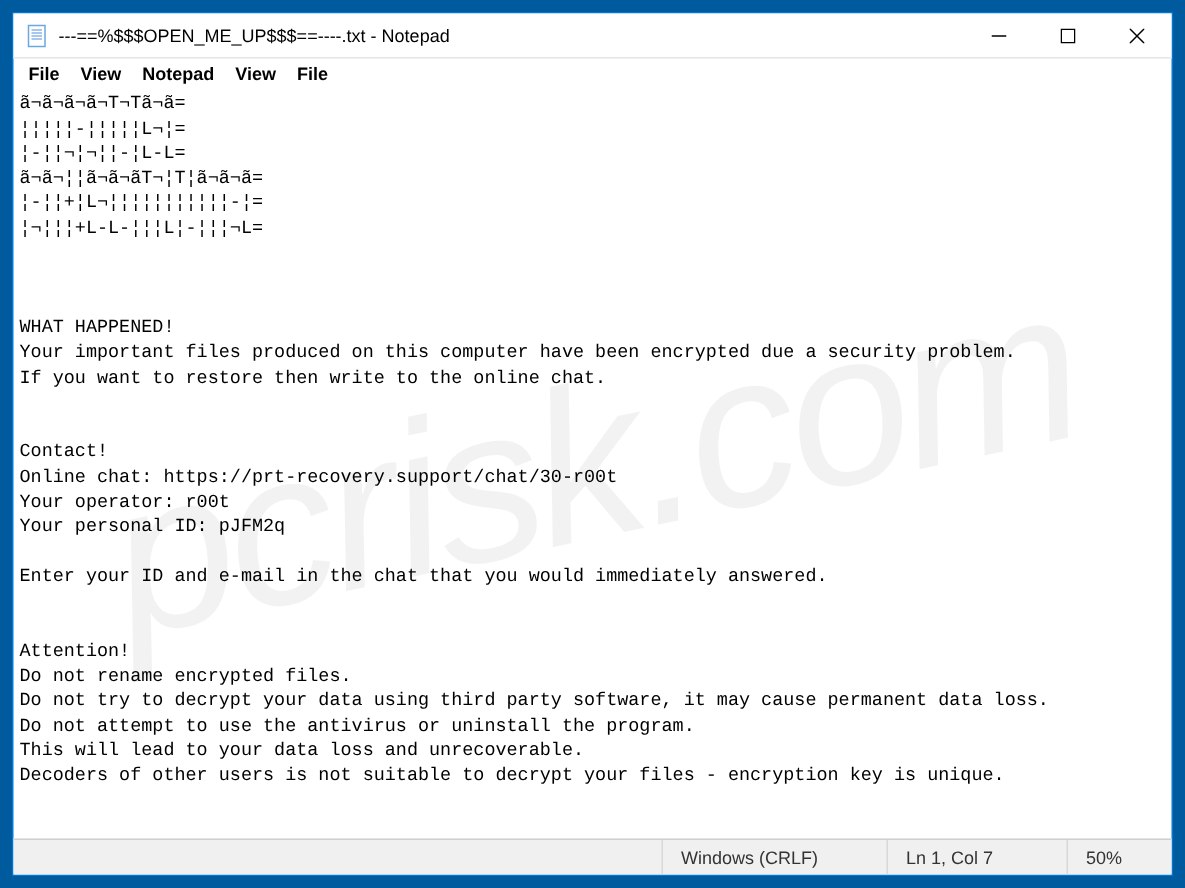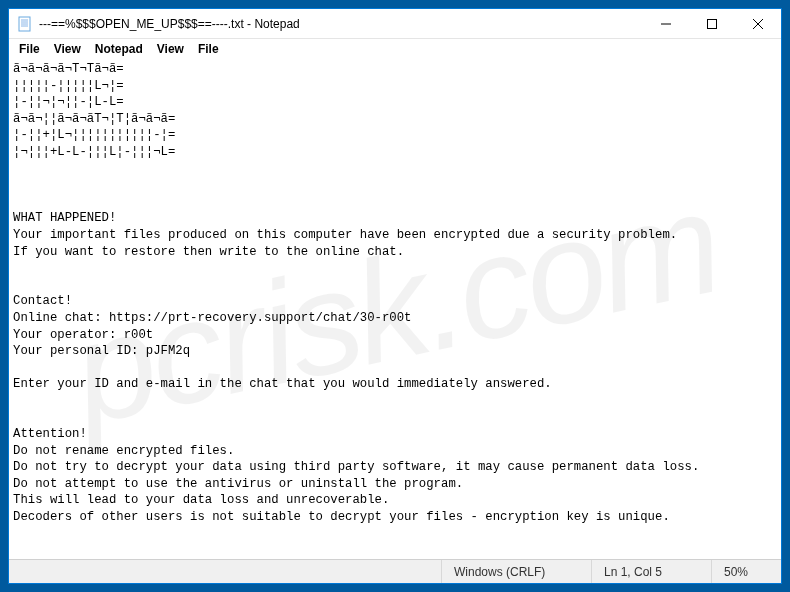--- a/index.html
+++ b/index.html
@@ -188,17 +188,17 @@
 Attention!
 Do not rename encrypted files.
 Do not try to decrypt your data using third party software, it may cause permanent data loss.
 Do not attempt to use the antivirus or uninstall the program.
 This will lead to your data loss and unrecoverable.
 Decoders of other users is not suitable to decrypt your files - encryption key is unique.</span><div class="watermark"><span>pcrisk.com</span></div></div>
 
   <div class="statusbar">
     <div class="status-spacer"></div>
     <div class="status-cell" style="min-width:150px">Windows (CRLF)</div>
-    <div class="status-cell" style="min-width:120px">Ln 1, Col 5</div>
+    <div class="status-cell" style="min-width:120px">Ln 1, Col 7</div>
     <div class="status-cell" style="min-width:70px">50%</div>
   </div>
 
 </div>
 
 </body></html>

